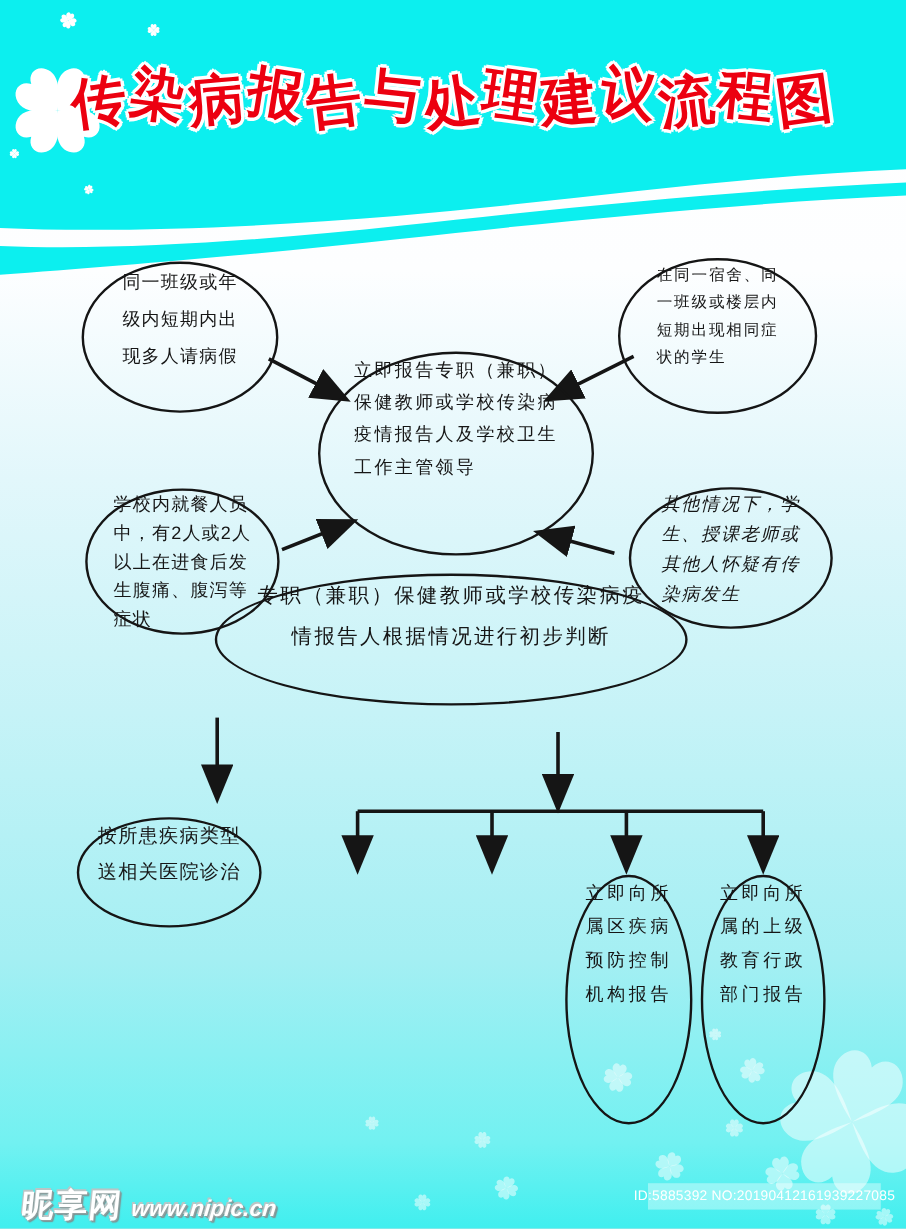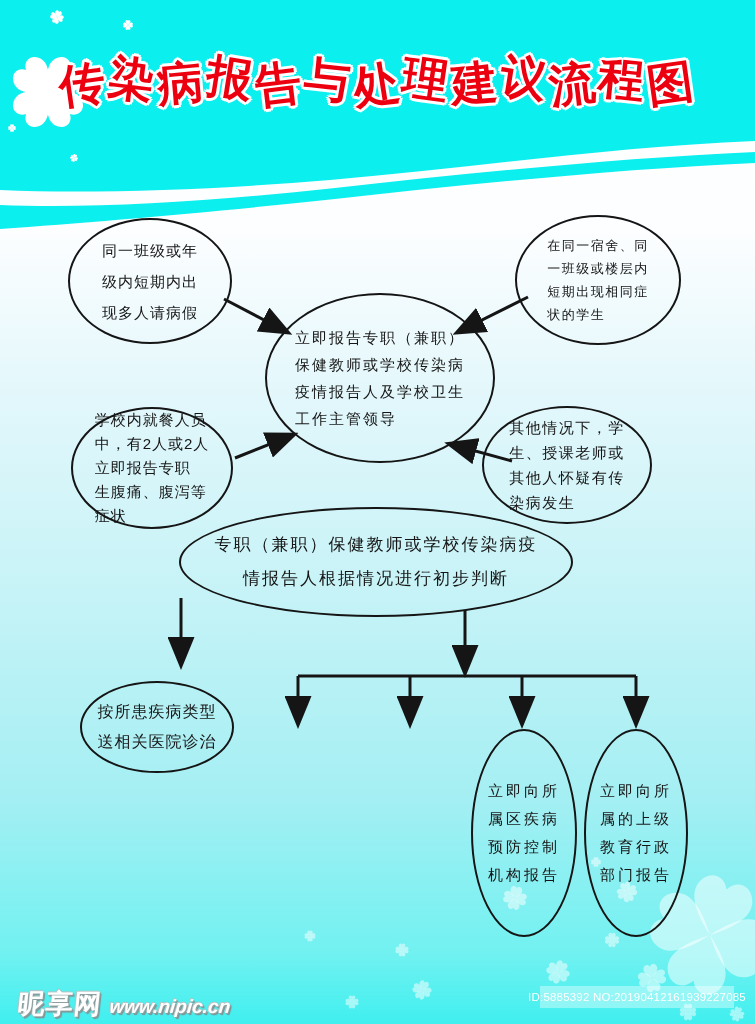--- a/index.html
+++ b/index.html
@@ -14,38 +14,38 @@
   .title{
     position:absolute;left:0;right:0;top:52px;text-align:center;
     font-size:46px;font-weight:bold;letter-spacing:3px;color:#ec0010;
     text-shadow:
       -2px -2px 0 #fff, 2px -2px 0 #fff, -2px 2px 0 #fff, 2px 2px 0 #fff,
       -3px 0 0 #fff, 3px 0 0 #fff, 0 -3px 0 #fff, 0 3px 0 #fff;
   }
   .title span{display:inline-block;}
   .node{
     position:absolute;border:2.5px solid #151515;border-radius:50%;
-    display:flex;align-items:center;justify-content:center;
+    display:flex;justify-content:center;
     color:#161616;background:transparent;box-sizing:border-box;
   }
   .node-text{white-space:pre-line;text-align:left;}
   
   .n-class   {left:68px;  top:218px; width:164px; height:126px;}
   .n-class   .node-text{font-size:15px;line-height:31px;letter-spacing:1px;}
   .n-dorm    {left:515px; top:215px; width:166px; height:130px;}
   .n-dorm    .node-text{font-size:13px;line-height:23px;letter-spacing:1.5px;}
   .n-report  {left:265px; top:293px; width:230px; height:170px;}
   .n-report  .node-text{font-size:15px;line-height:27px;letter-spacing:2px;}
   .n-canteen {left:71px;  top:407px; width:162px; height:122px;}
   .n-canteen .node-text{font-size:15px;line-height:24px;letter-spacing:1px;}
-  .n-other   {left:482px; top:406px; width:170px; height:118px;}
+  .n-other   {left:524px; top:406px; width:170px; height:118px;font-style:italic;}
   .n-other   .node-text{font-size:15px;line-height:25px;letter-spacing:1.5px;}
-  .n-judge   {left:179px; top:507px; width:394px; height:110px;}
+  .n-judge   {left:179px; top:478px; width:394px; height:110px;}
   .n-judge   .node-text{font-size:17px;line-height:34px;letter-spacing:2px;text-align:center;}
-  .n-send    {left:80px;  top:681px; width:154px; height:92px;}
+  .n-send    {left:64px;  top:681px; width:154px; height:92px;}
   .n-send    .node-text{font-size:16px;line-height:30px;letter-spacing:1px;}
   .n-urgent  {left:247px; top:729px; width:102px; height:208px;}
   .n-isolate {left:357px; top:729px; width:108px; height:208px;}
   .n-cdc     {left:471px; top:729px; width:106px; height:208px;}
   .n-edu     {left:584px; top:729px; width:104px; height:208px;}
   .n-urgent .node-text,.n-isolate .node-text,.n-cdc .node-text,.n-edu .node-text{
     font-size:15px;line-height:28px;letter-spacing:3px;}
   .watermark{
     position:absolute;left:18px;top:986px;display:flex;align-items:baseline;gap:8px;
     color:#fff;transform:skewX(-6deg);
@@ -145,21 +145,21 @@
   </div>
   <div class="node n-report">
     <div class="node-text">立即报告专职（兼职）
 保健教师或学校传染病
 疫情报告人及学校卫生
 工作主管领导</div>
   </div>
   <div class="node n-canteen">
     <div class="node-text">学校内就餐人员
 中，有2人或2人
-立即报告专职
+以上在进食后发
 生腹痛、腹泻等
 症状</div>
   </div>
   <div class="node n-other">
     <div class="node-text">其他情况下，学
 生、授课老师或
 其他人怀疑有传
 染病发生</div>
   </div>
   <div class="node n-judge">

